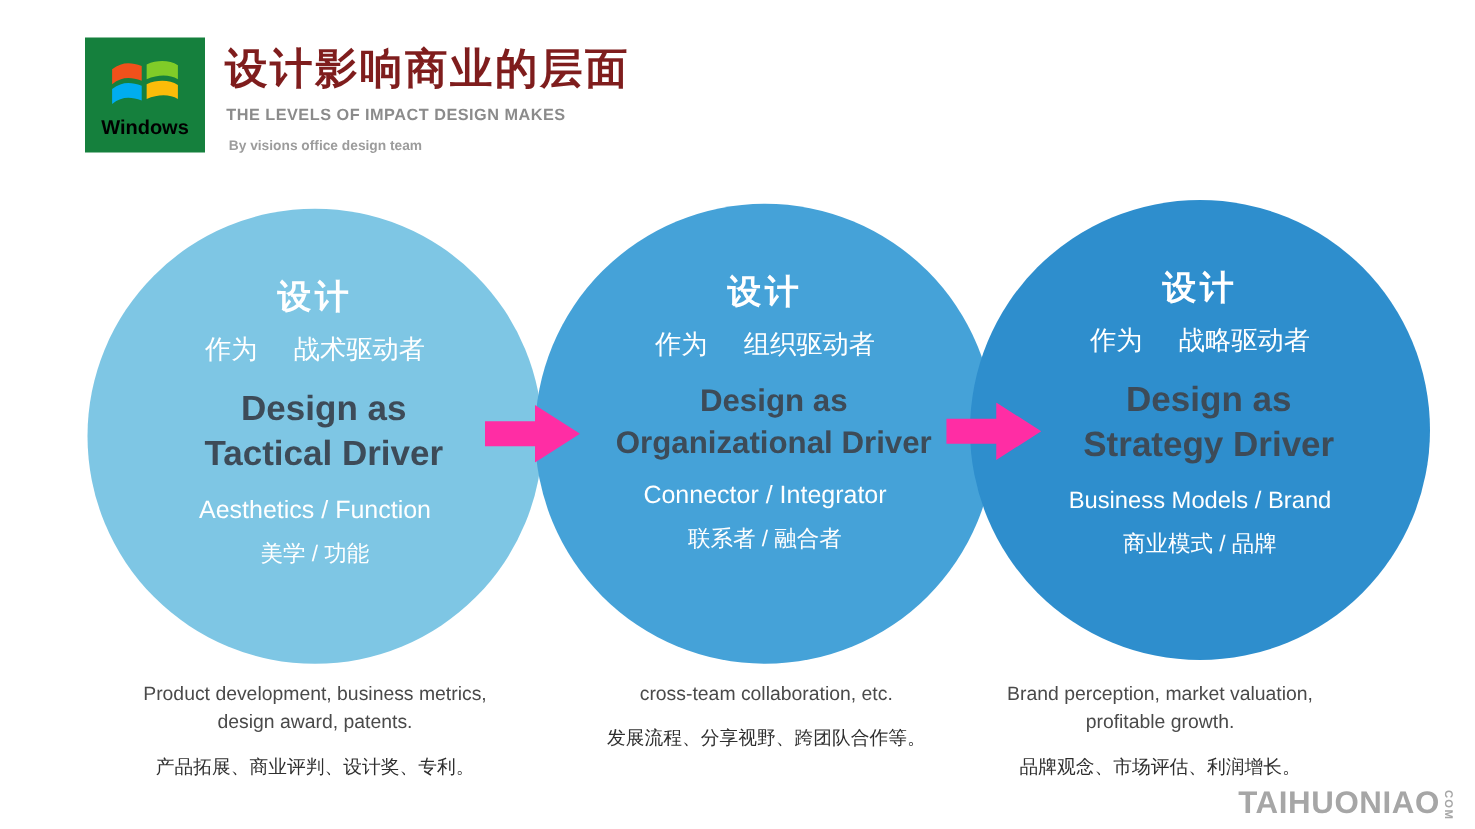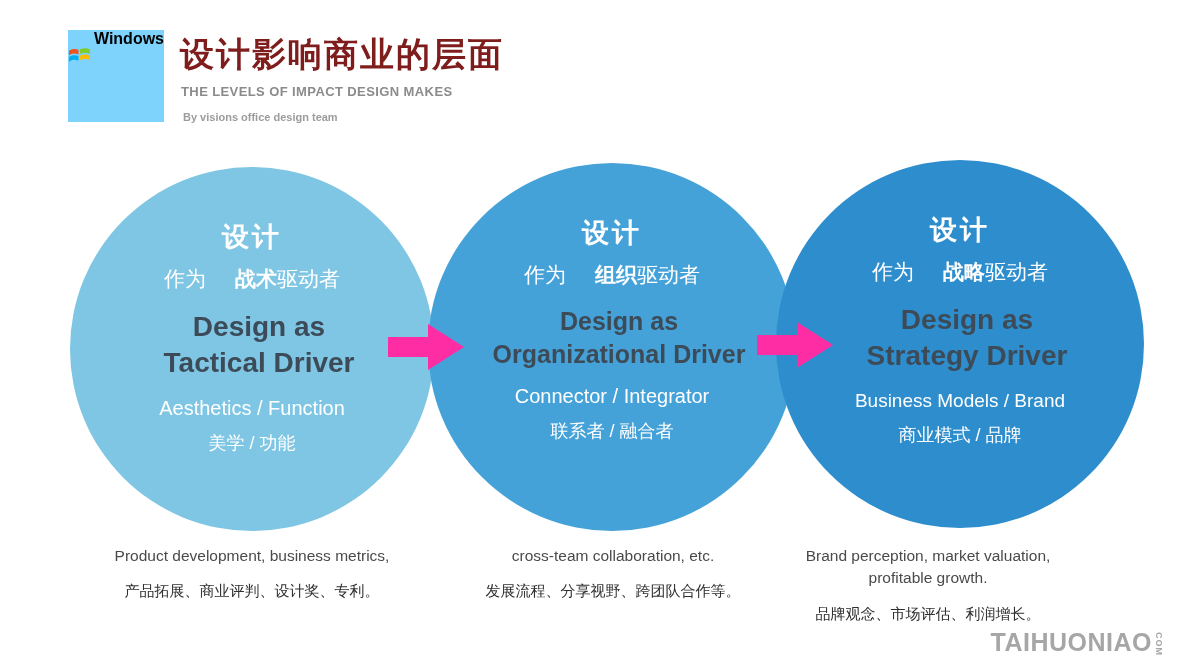--- a/index.html
+++ b/index.html
@@ -1,41 +1,41 @@
 <!DOCTYPE html>
 <html><head>
 <meta charset="utf-8">
 <style>
   * { margin:0; padding:0; box-sizing:border-box; }
   html,body { background:#fff; }
   body { font-family:"Liberation Sans","DejaVu Sans",sans-serif; }
   .canvas { position:relative; width:1180px; height:663px; background:#ffffff; overflow:hidden; }
 
   
-  .logo-box { position:absolute; left:68px; top:30px; width:96px; height:92px; background:#7dd3fc;
-              display:flex; flex-direction:row; justify-content:center; gap:3px; }
+  .logo-box { position:absolute; left:68px; top:30px; width:96px; height:92px; background:#15803d;
+              display:flex; flex-direction:column; align-items:center; justify-content:center; gap:3px; }
   .logo-box svg { width:60px; height:50px; }
   .logo-label { font-size:16px; font-weight:700; color:#000; }
 
   .title-zh { position:absolute; left:180px; top:32px; font-size:34px; font-weight:700;
               color:#7f1d1d; letter-spacing:2px; }
   .title-en { position:absolute; left:181px; top:84px; font-size:13px; font-weight:700;
               color:#8b8b8b; letter-spacing:0.4px; }
   .byline   { position:absolute; left:183px; top:111px; font-size:11px; font-weight:700; color:#9c9c9c; }
 
   
   .circle { position:absolute; border-radius:50%; text-align:center; }
   .c1 { left:70px;  top:167px; width:364px; height:364px; background:#7ec6e4; z-index:1; }
   .c2 { left:428px; top:163px; width:368px; height:368px; background:#45a2d8; z-index:2; }
   .c3 { left:776px; top:160px; width:368px; height:368px; background:#2e8ecd; z-index:3; }
 
   .circle-inner { padding-top:52px; color:#fff; }
   .zh-title { font-size:27px; font-weight:700; margin-bottom:10px; letter-spacing:3px; }
   .zh-role  { font-size:21px; margin-bottom:16px; }
-  .zh-role b { font-weight:700;margin-left:29px; }
+  .zh-role b { font-weight:400;margin-left:29px; }
   .en-title { font-size:28px; font-weight:700; color:#3d4b58; line-height:1.3;padding-left:14px; }
   .c2 .en-title { font-size:25px; }
   .en-sub   { font-size:20px; margin-top:15px; }
   .c3 .en-sub { font-size:19px; }
   .zh-sub   { font-size:18px; margin-top:11px; }
 
   
   .arrow { position:absolute; z-index:5; width:76px; height:46px; }
   .arrow1 { left:388px; top:324px; }
   .arrow2 { left:757px; top:322px; }
@@ -112,20 +112,21 @@
 
   <svg class="arrow arrow1" viewBox="0 0 76 46" aria-hidden="true">
     <polygon points="0,13 40,13 40,0 76,23 40,46 40,33 0,33" fill="#ff2da4"></polygon>
   </svg>
   <svg class="arrow arrow2" viewBox="0 0 76 46" aria-hidden="true">
     <polygon points="0,13 40,13 40,0 76,23 40,46 40,33 0,33" fill="#ff2da4"></polygon>
   </svg>
 
   <div class="caption cap1">
     <div>Product development, business metrics,</div>
+    <div>design award, patents.</div>
     <div class="zh">产品拓展、商业评判、设计奖、专利。</div>
   </div>
   <div class="caption cap2">
     <div>cross-team collaboration, etc.</div>
     <div class="zh">发展流程、分享视野、跨团队合作等。</div>
   </div>
   <div class="caption cap3">
     <div>Brand perception, market valuation,</div>
     <div>profitable growth.</div>
     <div class="zh">品牌观念、市场评估、利润增长。</div>

